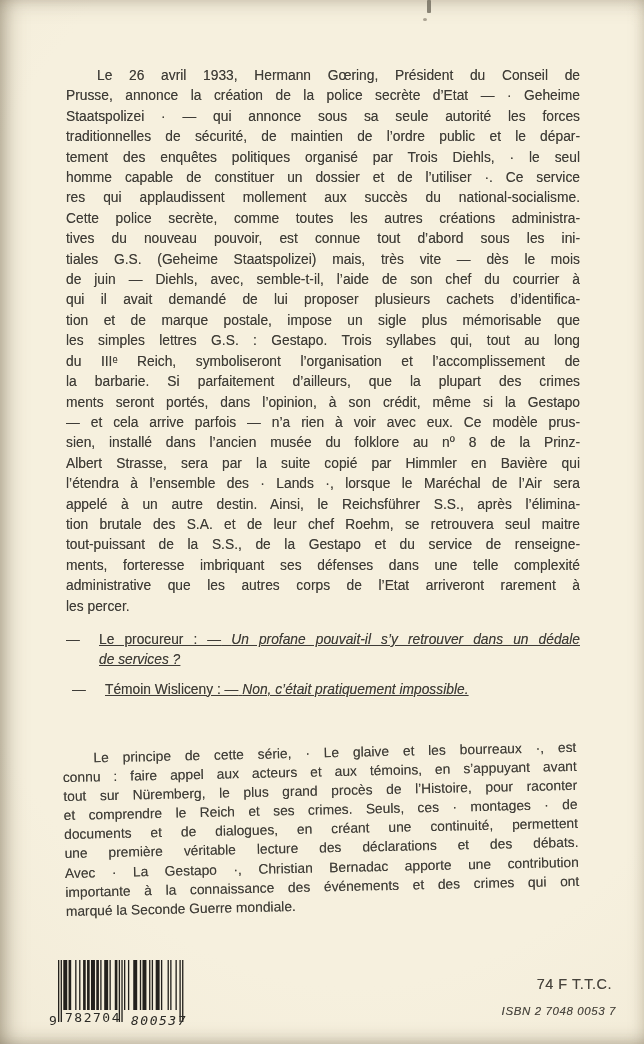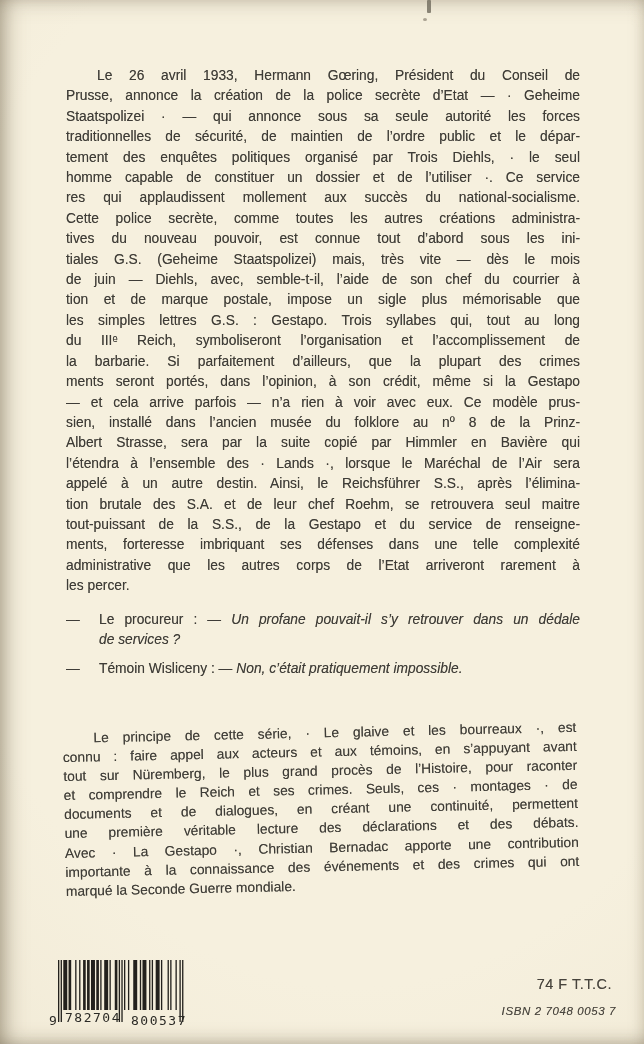--- a/index.html
+++ b/index.html
@@ -31,24 +31,24 @@
   }
   .para .tline:first-child{text-indent:31px;}
   .para .tline:last-child{text-align-last:left;}
   .series{
     margin-top:49px;
     transform:rotate(-1.25deg);
     transform-origin:0 100%;
   }
   .series .tline{line-height:19.1px;}
   .dialogue{margin-top:13px;}
-  .dline{line-height:20.4px;}
+  .dline{line-height:20.4px;text-decoration:underline;}
   .dl-just{text-align:justify;text-align-last:justify;}
   .dl-cont{padding-left:33px;}
-  .dl-gap{margin-top:9px;}
+  .dl-gap{margin-top:9px;margin-left:6px;}
   .dash{display:inline-block;width:33px;}
   .it{font-style:italic;}
   .price{
     position:absolute;top:976px;right:32px;
     font-size:14.5px;letter-spacing:.5px;color:#46433c;
     text-shadow:0 0 .5px rgba(62,58,48,.5);
   }
   .isbn{
     position:absolute;top:1005px;right:28px;
     font-size:11.5px;letter-spacing:.6px;color:#4a463f;
@@ -59,21 +59,21 @@
     position:absolute;left:50px;top:958px;width:150px;height:82px;
   }
   .barcode svg{position:absolute;left:0;top:0;}
   .bc-digits{
     position:absolute;top:52px;left:0;width:150px;height:20px;
     font-family:"DejaVu Sans Mono","Liberation Mono",monospace;
     font-size:13px;color:#2b2a26;
   }
   .bc-first{position:absolute;left:-1px;top:3px;}
   .bc-left{position:absolute;left:15px;top:0;width:58px;text-align:left;letter-spacing:1.5px;}
-  .bc-right{position:absolute;left:80px;top:3px;width:58px;text-align:center;letter-spacing:1.5px;}
+  .bc-right{position:absolute;left:80px;top:3px;width:58px;text-align:center;letter-spacing:1.5px;font-style:italic;}
   .speck-a{position:absolute;left:427px;top:0;width:4px;height:13px;background:#6f6a5c;opacity:.8;border-radius:1px;}
   .speck-b{position:absolute;left:423px;top:18px;width:4px;height:3px;background:#8a8172;opacity:.7;border-radius:50%;}
 </style>
 </head>
 <body>
 
 <div class="page">
 
   <div class="speck-a"></div>
   <div class="speck-b"></div>
@@ -85,20 +85,21 @@
         <div class="tline">Prusse, annonce la création de la police secrète d’Etat — · Geheime</div>
         <div class="tline">Staatspolizei · — qui annonce sous sa seule autorité les forces</div>
         <div class="tline">traditionnelles de sécurité, de maintien de l’ordre public et le dépar-</div>
         <div class="tline">tement des enquêtes politiques organisé par Trois Diehls, · le seul</div>
         <div class="tline">homme capable de constituer un dossier et de l’utiliser ·. Ce service</div>
         <div class="tline">res qui applaudissent mollement aux succès du national-socialisme.</div>
         <div class="tline">Cette police secrète, comme toutes les autres créations administra-</div>
         <div class="tline">tives du nouveau pouvoir, est connue tout d’abord sous les ini-</div>
         <div class="tline">tiales G.S. (Geheime Staatspolizei) mais, très vite — dès le mois</div>
         <div class="tline">de juin — Diehls, avec, semble-t-il, l’aide de son chef du courrier à</div>
+        <div class="tline">qui il avait demandé de lui proposer plusieurs cachets d’identifica-</div>
         <div class="tline">tion et de marque postale, impose un sigle plus mémorisable que</div>
         <div class="tline">les simples lettres G.S. : Gestapo. Trois syllabes qui, tout au long</div>
         <div class="tline">du IIIᵉ Reich, symboliseront l’organisation et l’accomplissement de</div>
         <div class="tline">la barbarie. Si parfaitement d’ailleurs, que la plupart des crimes</div>
         <div class="tline">ments seront portés, dans l’opinion, à son crédit, même si la Gestapo</div>
         <div class="tline">— et cela arrive parfois — n’a rien à voir avec eux. Ce modèle prus-</div>
         <div class="tline">sien, installé dans l’ancien musée du folklore au nº 8 de la Prinz-</div>
         <div class="tline">Albert Strasse, sera par la suite copié par Himmler en Bavière qui</div>
         <div class="tline">l’étendra à l’ensemble des · Lands ·, lorsque le Maréchal de l’Air sera</div>
         <div class="tline">appelé à un autre destin. Ainsi, le Reichsführer S.S., après l’élimina-</div>

